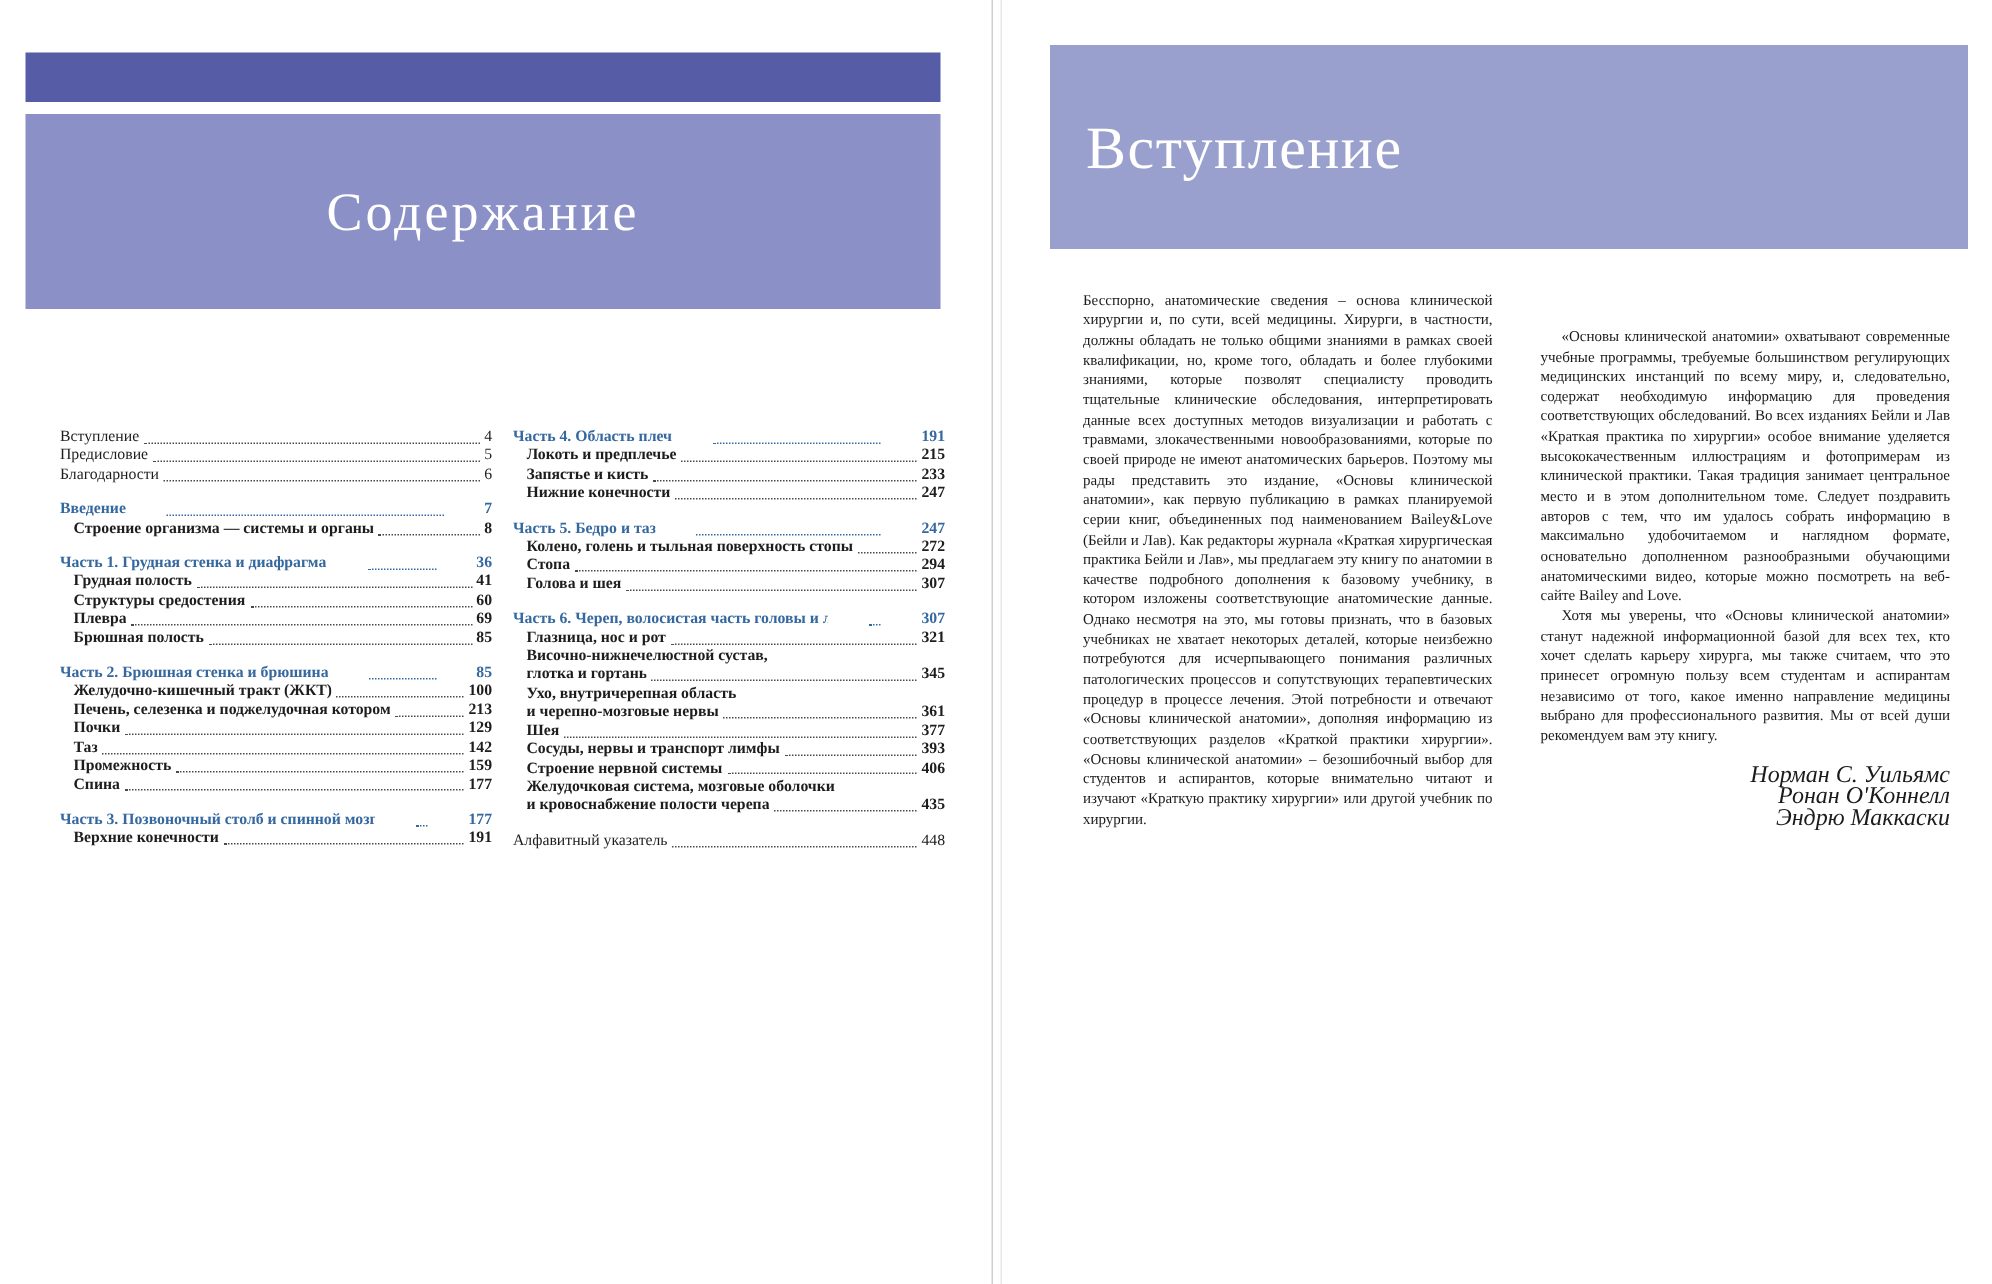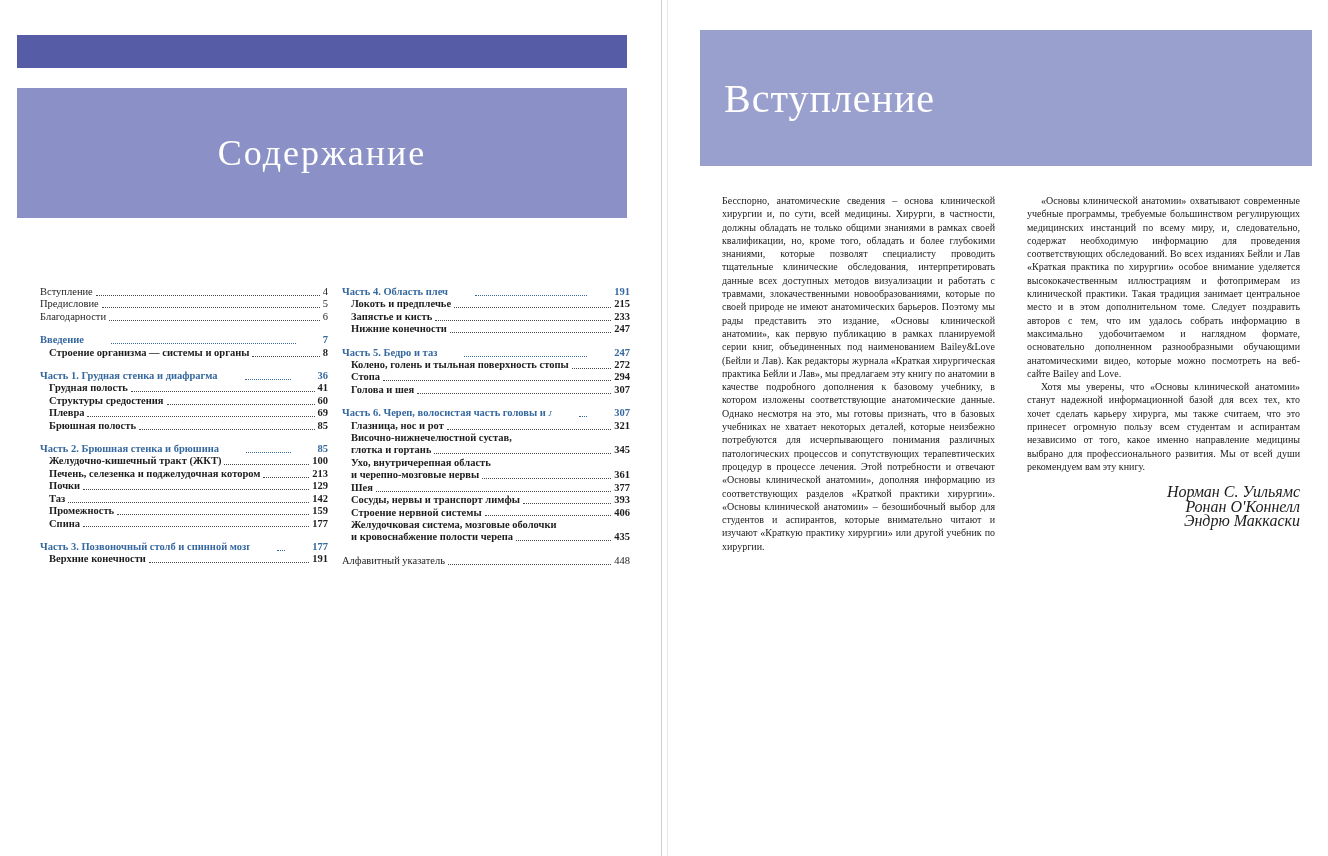--- a/index.html
+++ b/index.html
@@ -15,21 +15,21 @@
   .page{position:absolute;top:0;height:644px;}
   .page.left{left:0;width:662px;}
   .page.right{left:668px;width:660px;}
 
   
   .banner-dark{
     position:absolute;left:17px;top:35px;width:610px;height:33px;
     background:var(--accent-dark,#575ca6);
   }
   .banner-light{
-    position:absolute;left:17px;top:88px;width:610px;height:130px;
+    position:absolute;left:17px;top:76px;width:610px;height:130px;
     background:var(--accent-mid,#8b90c6);
     display:flex;align-items:center;justify-content:center;
   }
   .banner-light h1{
     margin:0;font-size:36px;font-weight:400;color:#ffffff;letter-spacing:2px;
     font-family:"Liberation Serif", serif;
   }
   .toc{
     position:absolute;left:40px;top:286px;width:590px;
     display:flex;gap:14px;
@@ -53,21 +53,21 @@
     position:absolute;left:32px;top:30px;width:612px;height:136px;
     background:var(--accent-light,#9aa0cd);
     display:flex;align-items:center;
   }
   .banner-right h1{
     margin:0;padding-left:24px;font-size:40px;font-weight:400;color:#ffffff;
     letter-spacing:1px;font-family:"Liberation Serif", serif;
   }
   .intro-cols{
     position:absolute;left:54px;top:194px;width:578px;
-    display:flex;gap:32px;
+    display:flex;gap:32px;align-items:flex-end;
   }
   .intro-col{width:281px;text-align:justify;font-size:10px;line-height:13.3px;color:#1b1b1b;}
   .intro-p{margin:0;}
   .intro-p.ind{text-indent:14px;}
   .signature{
     margin-top:12px;text-align:right;font-style:italic;
     font-size:16px;line-height:14.5px;color:#1b1b1b;
   }
 </style>
 </head>

